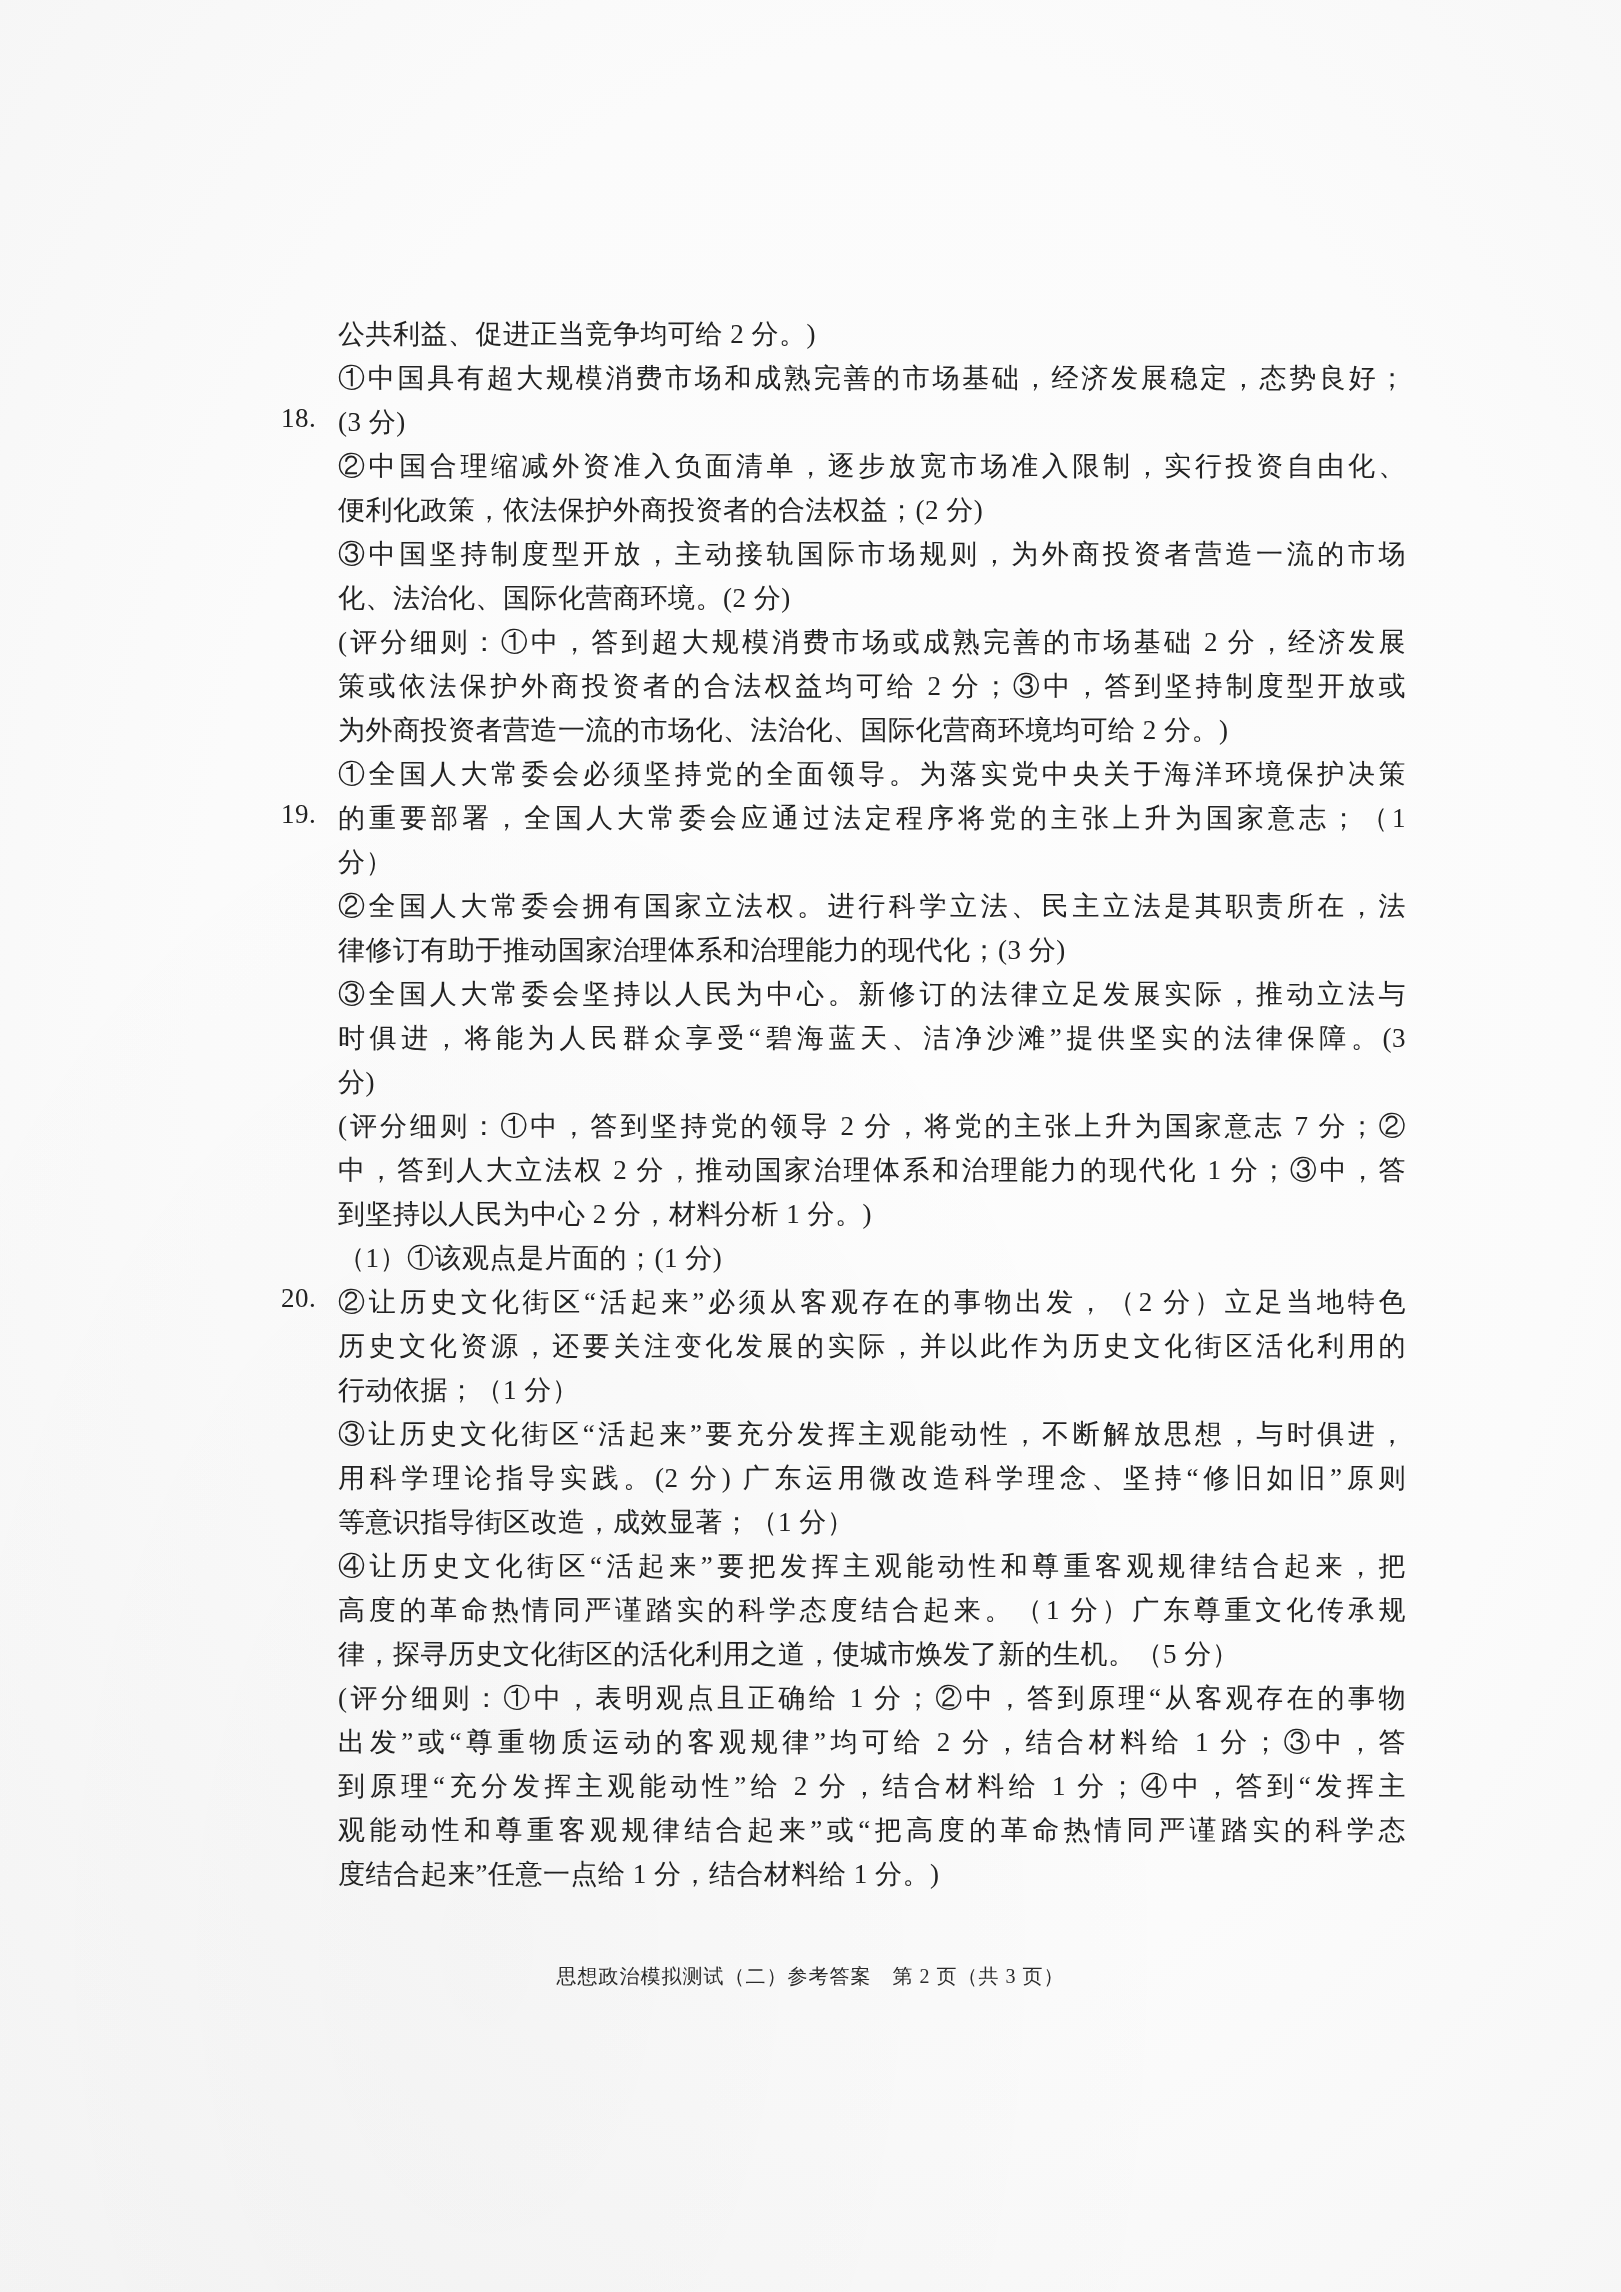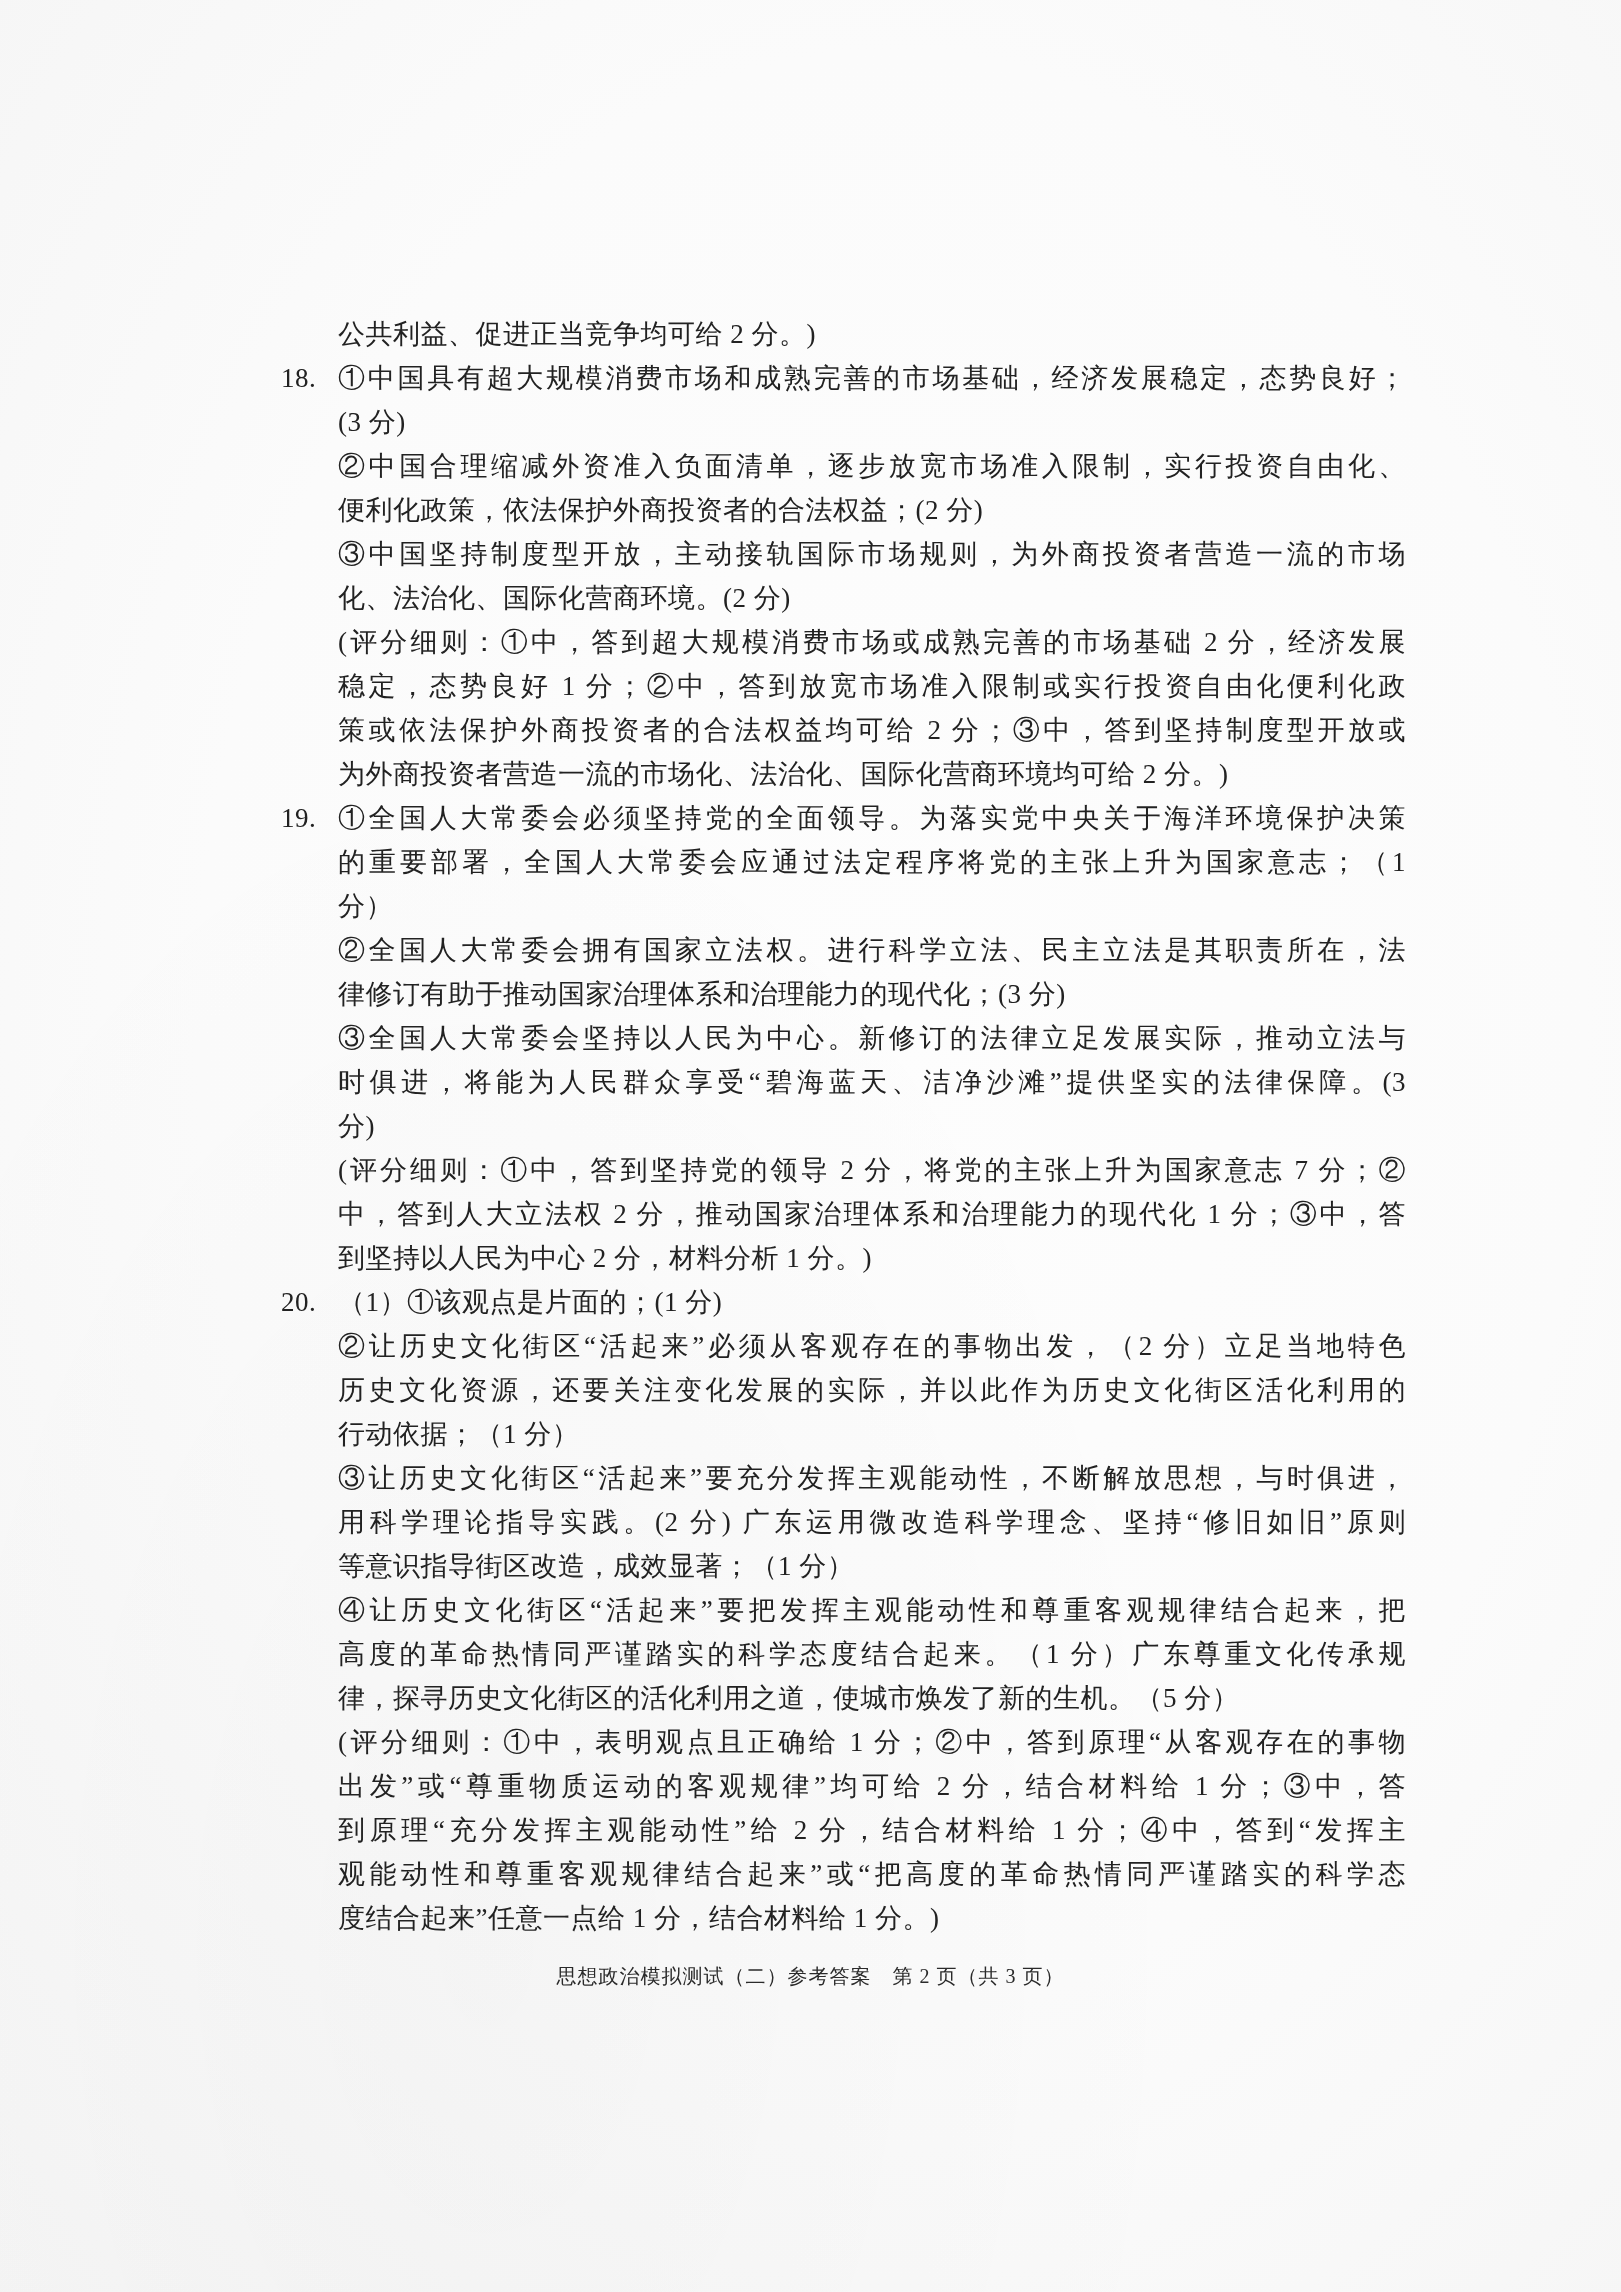--- a/index.html
+++ b/index.html
@@ -28,20 +28,21 @@
     line-height:44px;
     font-size:27px;
     white-space:nowrap;
     letter-spacing:0.5px;
   }
   .line .marker{
     position:absolute;
     left:-57px;
     width:57px;
     white-space:nowrap;
+    margin-top:40px;
   }
   .line .text{display:inline-block;min-width:0;}
   .line.full{white-space:normal;}
   .line.full .text{
     display:block;
     width:100%;
     text-align:justify;
     text-align-last:justify;
   }
   .footer{
@@ -73,24 +74,20 @@
       </div>
     <div class="line"><span class="marker"></span><span class="text">便利化政策，依法保护外商投资者的合法权益；(2 分)</span></div>
     <div class="line full">
         <span class="marker"></span>
         <span class="text">③中国坚持制度型开放，主动接轨国际市场规则，为外商投资者营造一流的市场</span>
       </div>
     <div class="line"><span class="marker"></span><span class="text">化、法治化、国际化营商环境。(2 分)</span></div>
     <div class="line full">
         <span class="marker"></span>
         <span class="text">(评分细则：①中，答到超大规模消费市场或成熟完善的市场基础 2 分，经济发展</span>
-      </div>
-    <div class="line full">
-        <span class="marker"></span>
-        <span class="text">稳定，态势良好 1 分；②中，答到放宽市场准入限制或实行投资自由化便利化政</span>
       </div>
     <div class="line full">
         <span class="marker"></span>
         <span class="text">策或依法保护外商投资者的合法权益均可给 2 分；③中，答到坚持制度型开放或</span>
       </div>
     <div class="line"><span class="marker"></span><span class="text">为外商投资者营造一流的市场化、法治化、国际化营商环境均可给 2 分。)</span></div>
     <div class="line full">
         <span class="marker">19.</span>
         <span class="text">①全国人大常委会必须坚持党的全面领导。为落实党中央关于海洋环境保护决策</span>
       </div>

